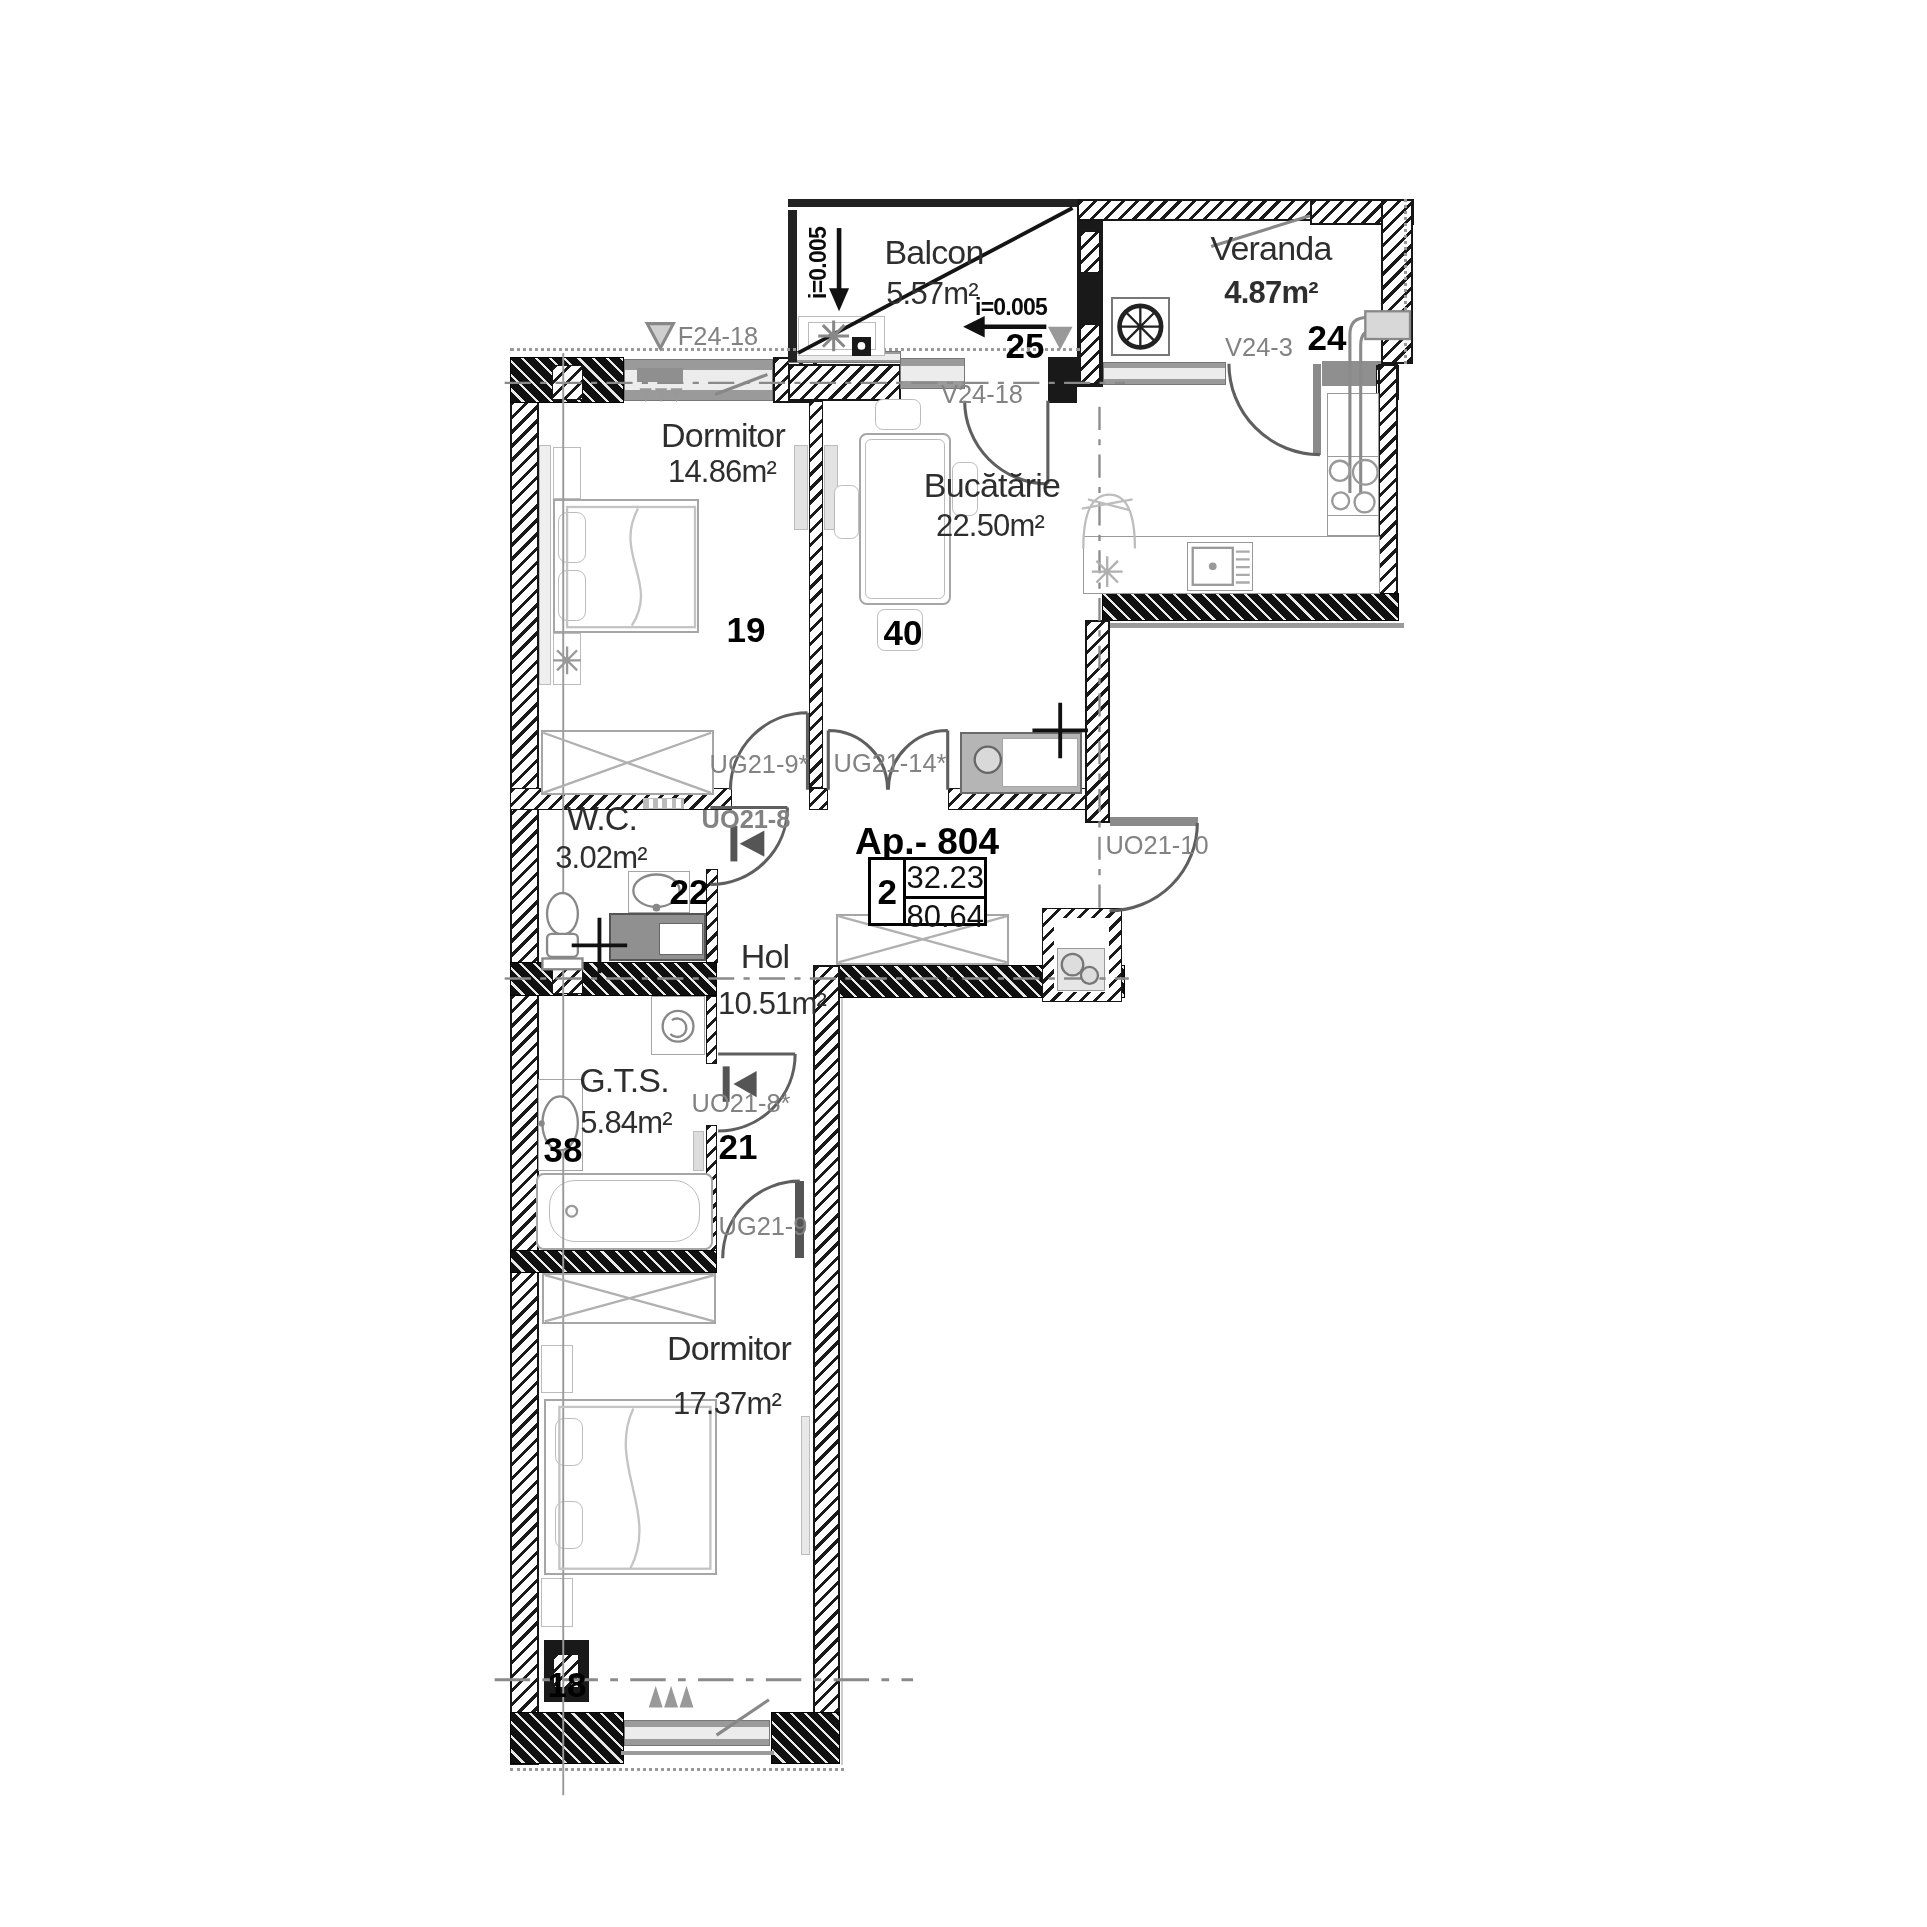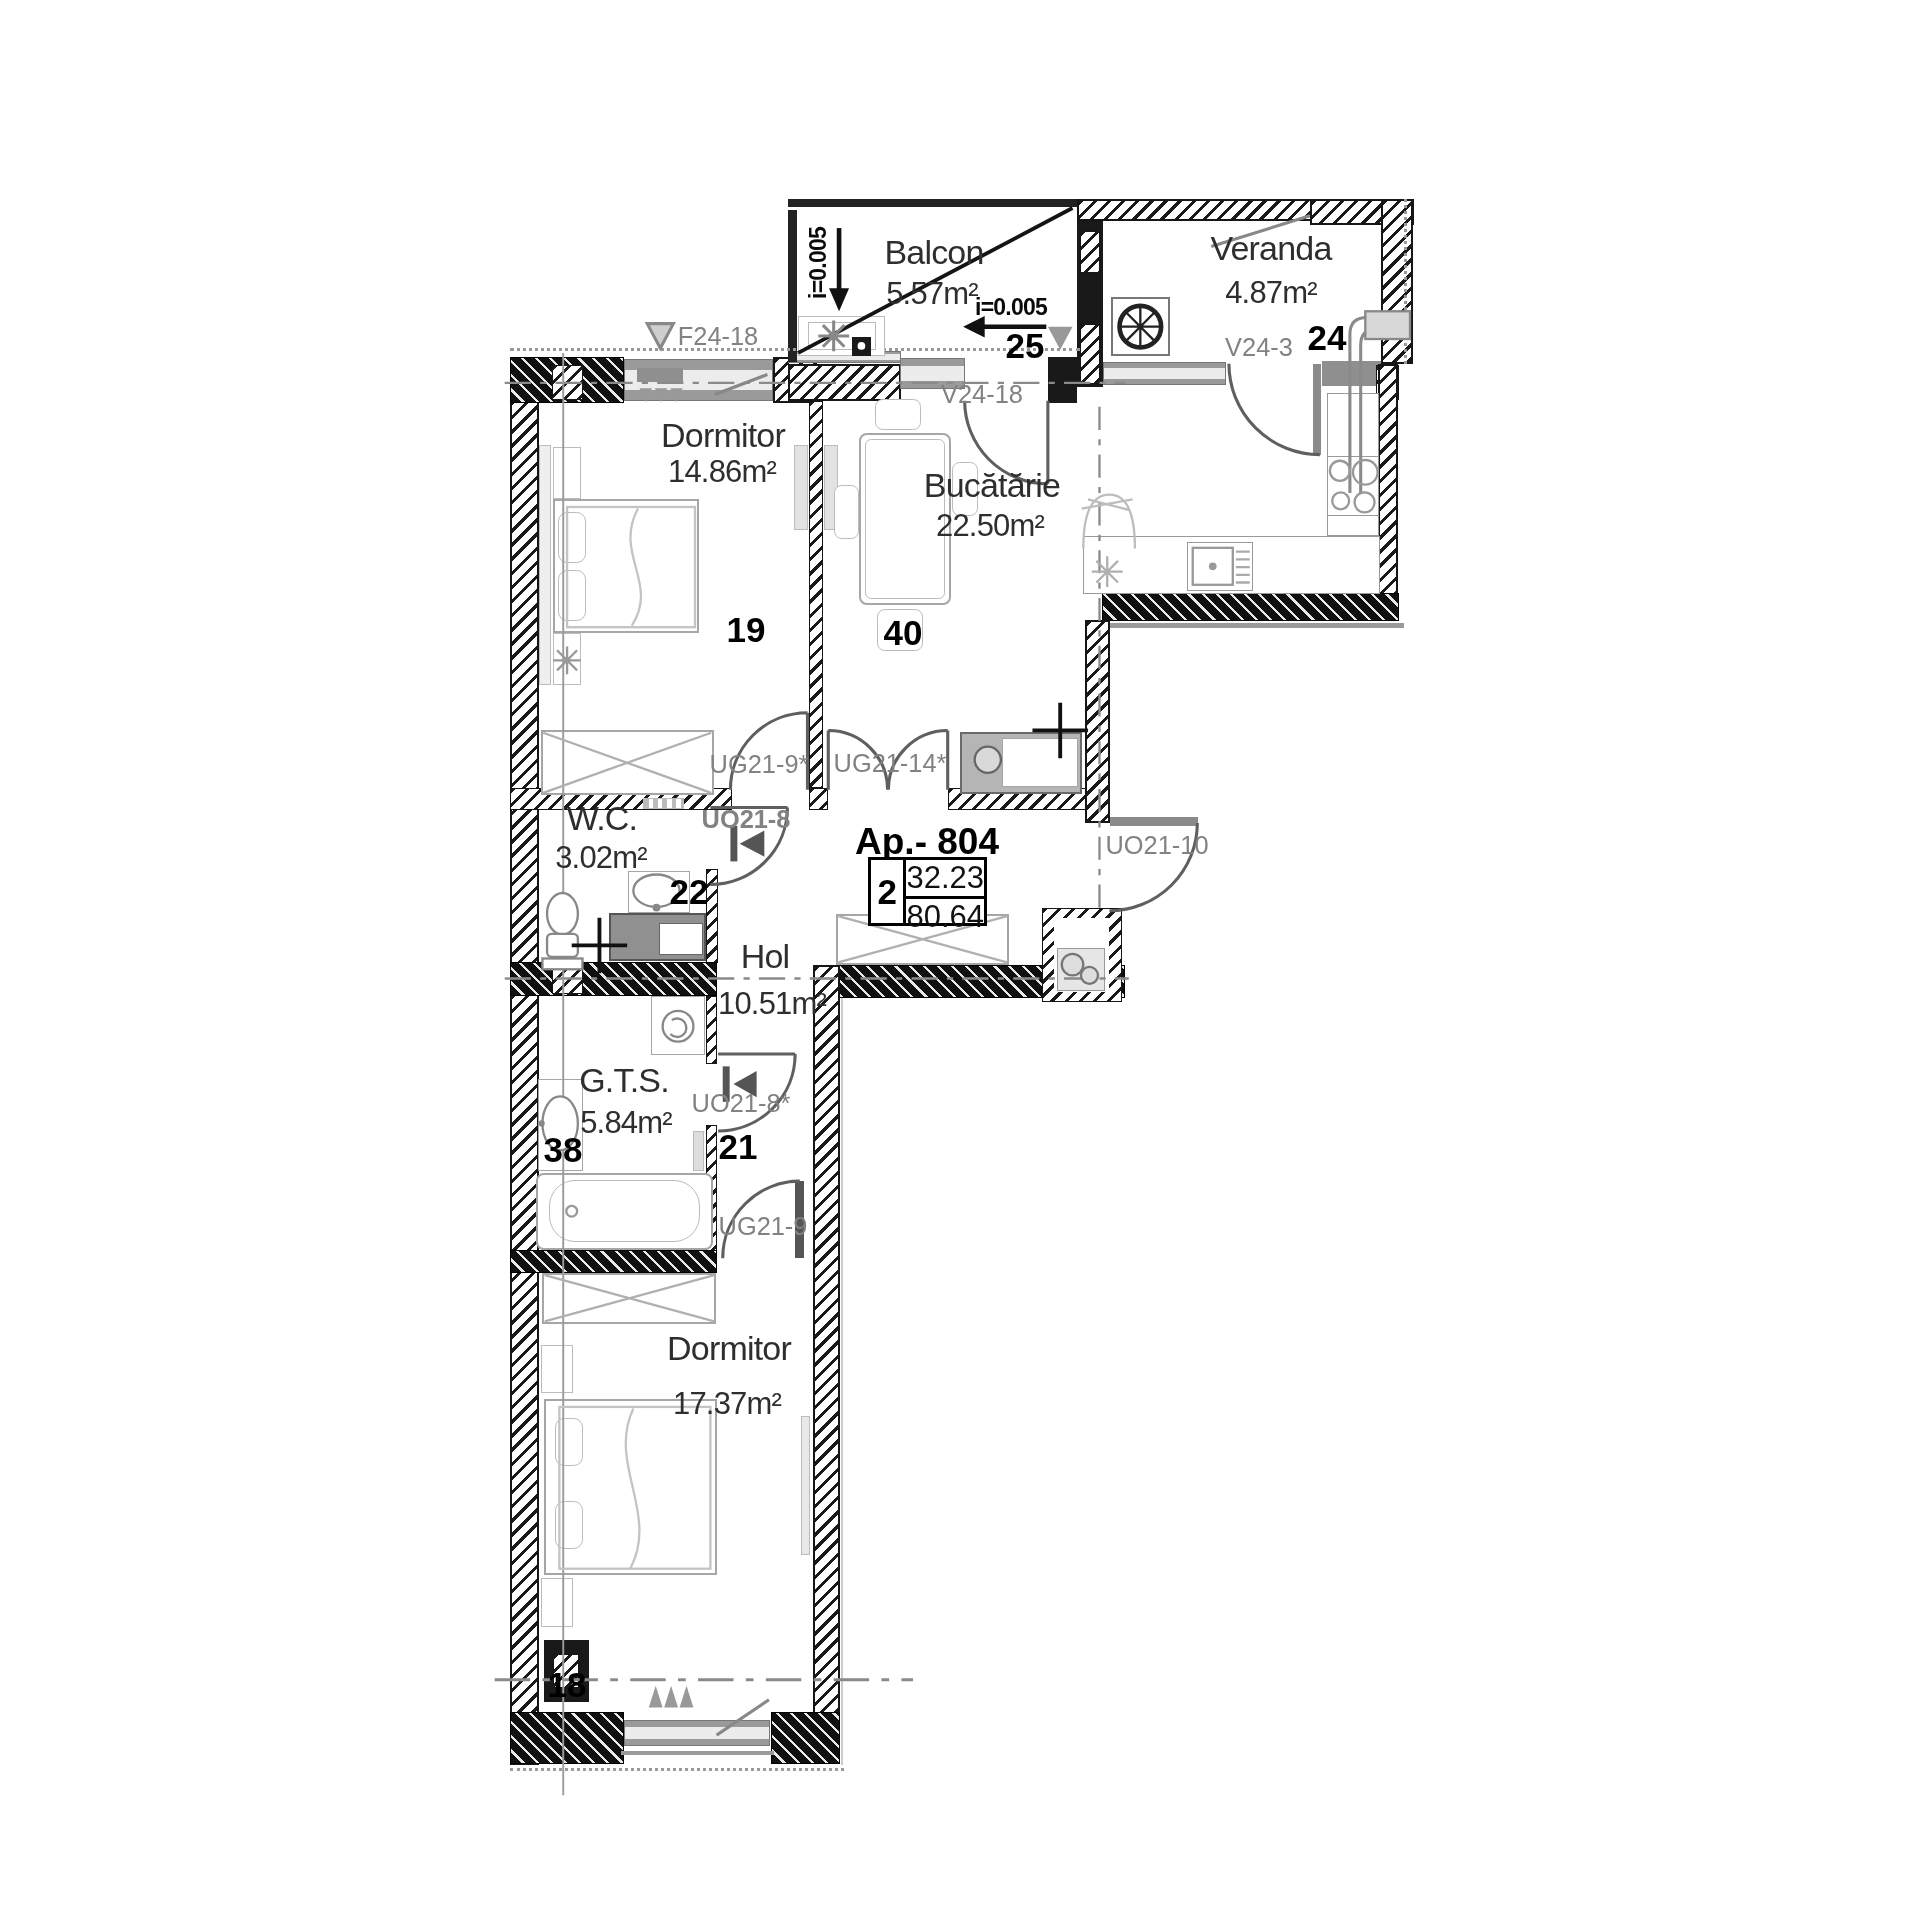--- a/index.html
+++ b/index.html
@@ -238,21 +238,21 @@
     <circle cx="1282" cy="986" r="17" stroke="#666" stroke-width="3" fill="#d9d9d9"></circle>
   </svg>
 
   <span class="lbl" style="left:934px;top:252px;">Balcon</span>
   <span class="lbl area" style="left:932px;top:294px;">5.57m²</span>
   <span class="lbl slope vert" style="left:818px;top:263px;">i=0.005</span>
   <span class="lbl slope" style="left:1011px;top:307px;">i=0.005</span>
   <span class="lbl num" style="left:1025px;top:346px;">25</span>
 
   <span class="lbl" style="left:1271px;top:248px;text-align:center;">Veranda</span>
-  <span class="lbl area" style="left:1271px;top:293px;">4.87m²</span>
+  <span class="lbl area" style="left:1271px;top:293px;font-weight:bold;">4.87m²</span>
   <span class="lbl num" style="left:1327px;top:338px;">24</span>
   <span class="lbl code" style="left:1259px;top:347px;">V24-3</span>
 
   <span class="lbl code" style="left:718px;top:336px;">F24-18</span>
   <span class="lbl code" style="left:982px;top:394px;">V24-18</span>
 
   <span class="lbl" style="left:723px;top:435px;">Dormitor</span>
   <span class="lbl area" style="left:722px;top:472px;">14.86m²</span>
   <span class="lbl num" style="left:746px;top:630px;">19</span>
 

